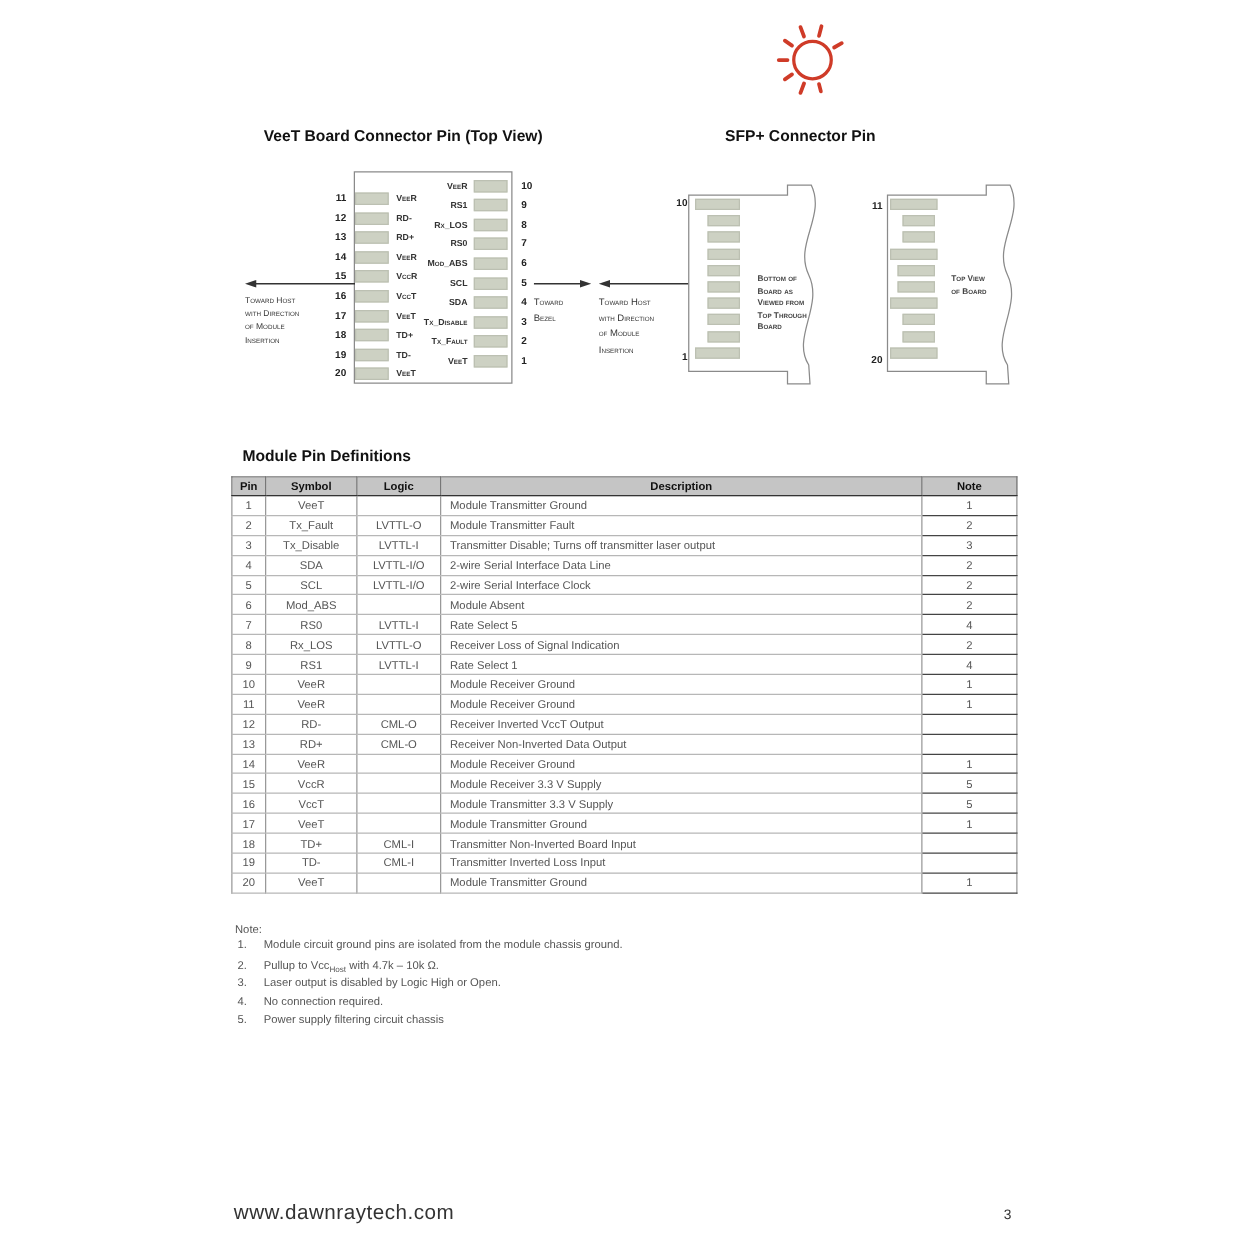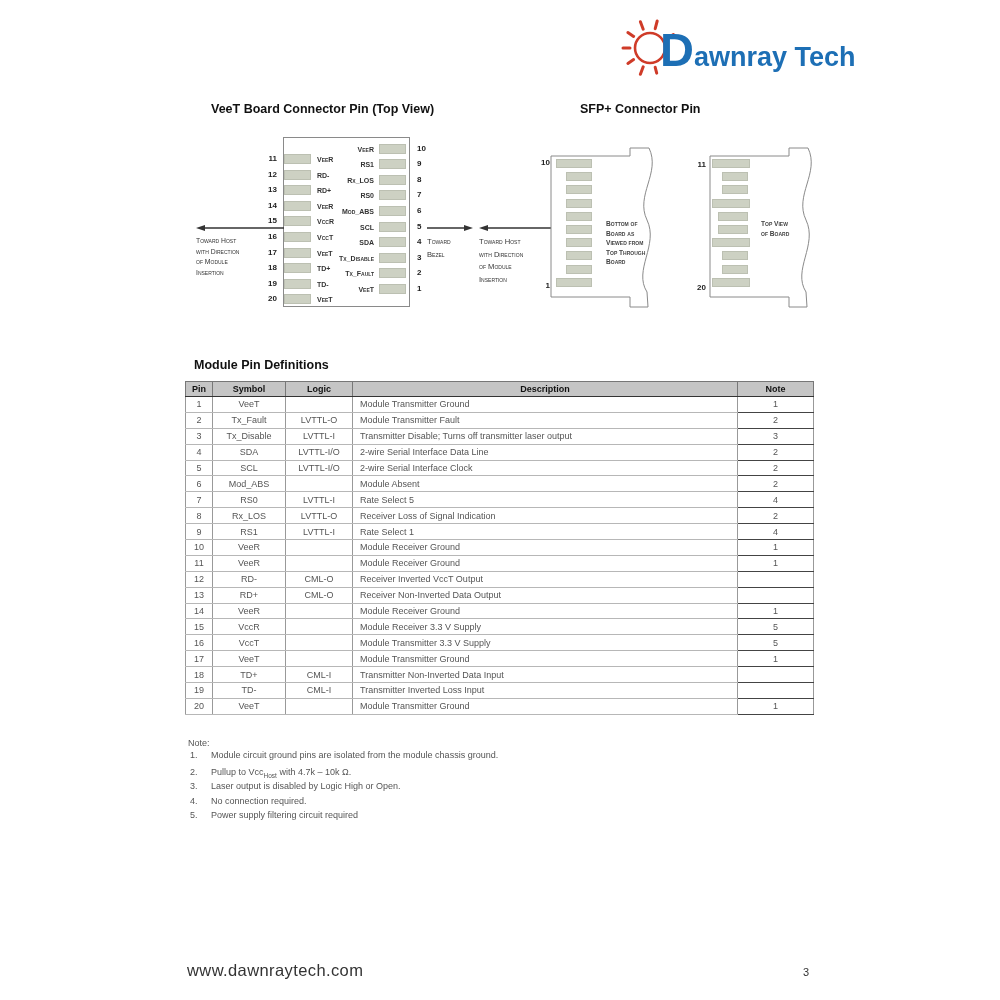--- a/index.html
+++ b/index.html
@@ -71,21 +71,20 @@
         <line x1="39.2" y1="12.7" x2="41.2" y2="5.0"></line>
         <line x1="27.2" y1="13.2" x2="24.4" y2="5.7"></line>
         <line x1="17.6" y1="20.5" x2="11.9" y2="16.5"></line>
         <line x1="14" y1="32" x2="7" y2="32"></line>
         <line x1="17.6" y1="43.5" x2="11.9" y2="47.5"></line>
         <line x1="27.2" y1="50.8" x2="24.4" y2="58.3"></line>
         <line x1="39.2" y1="51.3" x2="40.7" y2="57.1"></line>
       </g>
       <circle cx="34" cy="32" r="15" fill="none" stroke="#cf3b28" stroke-width="2.6"></circle>
     </svg>
-    <div class="brand"><span class="brand-d">D</span><span class="brand-rest">awnray Tech</span></div>
   </div>
 
   <div class="sec-title" style="left:211px;top:102px">VeeT Board Connector Pin (Top View)</div>
   <div class="sec-title" style="left:580px;top:102px">SFP+ Connector Pin</div>
 
   <div class="host-box"></div>
 
   <div class="annot annot-sm" style="left:196px;top:218px;width:90px">
     <svg width="88" height="8">
       <line x1="6" y1="4" x2="88" y2="4" stroke="#333" stroke-width="1.3"></line>
@@ -280,21 +279,21 @@
           <td class="">17</td>
           <td class="">VeeT</td>
           <td class=""></td>
           <td class="desc">Module Transmitter Ground</td>
           <td class="note">1</td>
         </tr>
         <tr>
           <td class="">18</td>
           <td class="">TD+</td>
           <td class="">CML-I</td>
-          <td class="desc">Transmitter Non-Inverted Data Input</td>
+          <td class="desc">Transmitter Non-Inverted Board Input</td>
           <td class="note"></td>
         </tr>
         <tr>
           <td class="">19</td>
           <td class="">TD-</td>
           <td class="">CML-I</td>
           <td class="desc">Transmitter Inverted Loss Input</td>
           <td class="note"></td>
         </tr>
         <tr>
@@ -307,21 +306,21 @@
       </tbody>
   </table>
 
   <div class="notes">
     <div class="note-head">Note:</div>
     <div id="note-items">
         <div class="note-item" style="top:12px"><span class="note-num">1.</span><span>Module circuit ground pins are isolated from the module chassis ground.</span></div>
         <div class="note-item" style="top:28.6px"><span class="note-num">2.</span><span>Pullup to Vcc</span><sub>Host</sub><span> with 4.7k – 10k Ω.</span></div>
         <div class="note-item" style="top:43.2px"><span class="note-num">3.</span><span>Laser output is disabled by Logic High or Open.</span></div>
         <div class="note-item" style="top:57.8px"><span class="note-num">4.</span><span>No connection required.</span></div>
-        <div class="note-item" style="top:72.4px"><span class="note-num">5.</span><span>Power supply filtering circuit required</span></div>
+        <div class="note-item" style="top:72.4px"><span class="note-num">5.</span><span>Power supply filtering circuit chassis</span></div>
       </div>
   </div>
 
   <div class="footer-url">www.dawnraytech.com</div>
   <div class="footer-page">3</div>
 
 <div class="hpad" style="left:284px;top:154px"></div>
     <div class="hnum" style="left:257px;top:154px;text-align:right">11</div>
     <div class="hlbl" style="left:317px;top:155px">VeeR</div>
     <div class="hpad" style="left:284px;top:169.6px"></div>

